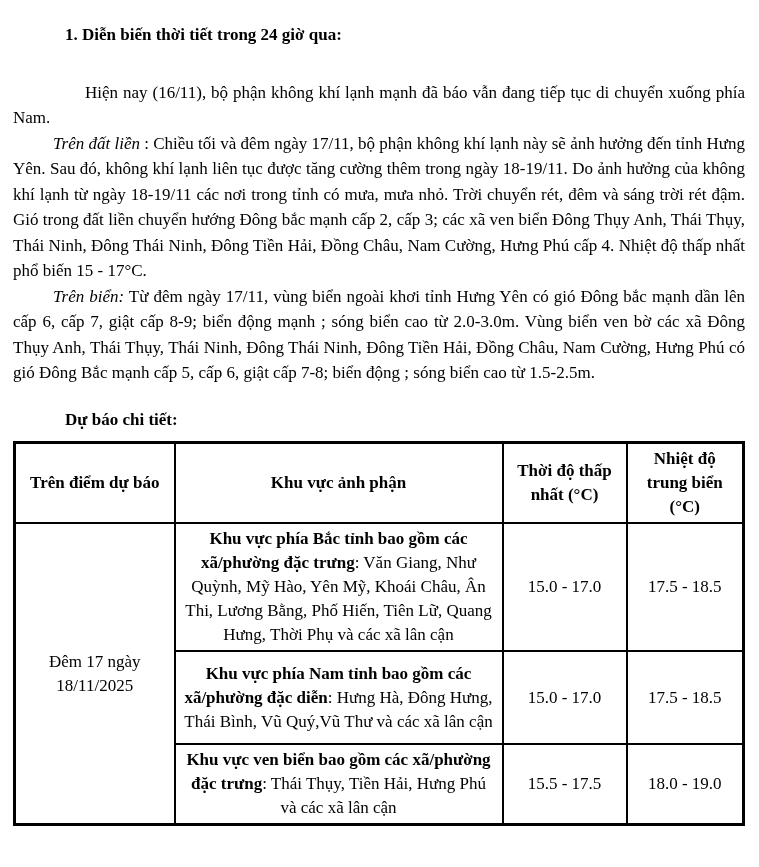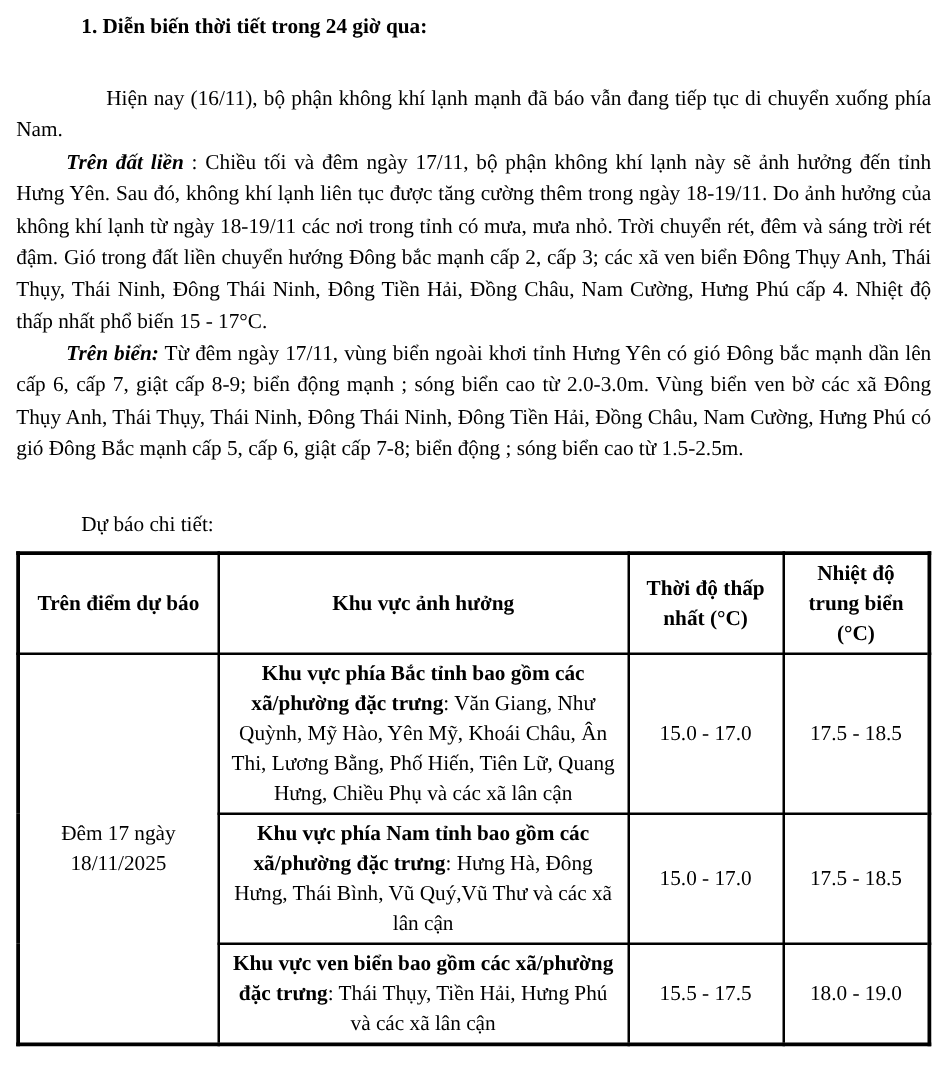--- a/index.html
+++ b/index.html
@@ -19,31 +19,31 @@
     width: 759px;
     padding: 6px 14px 0 13px;
     font-size: 17px;
     line-height: 25.5px;
   }
   p { margin: 0; }
   .just { text-align: justify; }
   .h-num {
     font-weight: bold;
     text-indent: 52px;
-    margin: 2px 0 0 0;
+    margin: 16px 0 0 0;
   }
   .h1 { margin-bottom: 17px; }
   .indent72 { text-indent: 72px; }
   .indent40 { text-indent: 40px; }
   .gap16 { margin-top: 32px; }
-  .lead-bi { font-weight: bold; font-style: italic; }
+  .lead-bi { font-weight: normal; font-style: italic; }
   .forecast-heading {
-    font-weight: normal;
+    font-weight: bold;
     text-indent: 52px;
-    margin: 35px 0 9px 0;
+    margin: 21px 0 9px 0;
   }
   table.forecast {
     border-collapse: collapse;
     table-layout: fixed;
     width: 729px;
     margin-left: 0px;
     border: 3px solid #000;
   }
   table.forecast th, table.forecast td {
     border: 2px solid #000;
@@ -85,32 +85,32 @@
   <table class="forecast">
     <colgroup>
       <col class="c1">
         <col class="c2">
         <col class="c3">
         <col class="c4">
     </colgroup>
     <tbody>
         <tr class="hdr">
       <th>Trên điểm dự báo</th>
-      <th>Khu vực ảnh hưởng</th>
+      <th>Khu vực ảnh phận</th>
       <th>Thời độ thấp nhất (°C)</th>
       <th>Nhiệt độ trung biển (°C)</th>
     </tr>
     <tr class="r1">
       <td rowspan="3">Đêm 17 ngày 18/11/2025</td>
-      <td><span class="area-bold">Khu vực phía Bắc tỉnh bao gồm các xã/phường đặc trưng</span><span>: Văn Giang, Như Quỳnh, Mỹ Hào, Yên Mỹ, Khoái Châu, Ân Thi, Lương Bằng, Phố Hiến, Tiên Lữ, Quang Hưng, Chiều Phụ và các xã lân cận</span></td>
+      <td><span class="area-bold">Khu vực phía Bắc tỉnh bao gồm các xã/phường đặc trưng</span><span>: Văn Giang, Như Quỳnh, Mỹ Hào, Yên Mỹ, Khoái Châu, Ân Thi, Lương Bằng, Phố Hiến, Tiên Lữ, Quang Hưng, Thời Phụ và các xã lân cận</span></td>
       <td>15.0 - 17.0</td>
       <td>17.5 - 18.5</td>
     </tr>
     <tr class="r2">
-      <td><span class="area-bold">Khu vực phía Nam tỉnh bao gồm các xã/phường đặc trưng</span><span>: Hưng Hà, Đông Hưng, Thái Bình, Vũ Quý,Vũ Thư và các xã lân cận</span></td>
+      <td><span class="area-bold">Khu vực phía Nam tỉnh bao gồm các xã/phường đặc diễn</span><span>: Hưng Hà, Đông Hưng, Thái Bình, Vũ Quý,Vũ Thư và các xã lân cận</span></td>
       <td>15.0 - 17.0</td>
       <td>17.5 - 18.5</td>
     </tr>
     <tr class="r3">
       <td><span class="area-bold">Khu vực ven biển bao gồm các xã/phường đặc trưng</span><span>: Thái Thụy, Tiền Hải, Hưng Phú và các xã lân cận</span></td>
       <td>15.5 - 17.5</td>
       <td>18.0 - 19.0</td>
     </tr>
   </tbody>
     </table>

